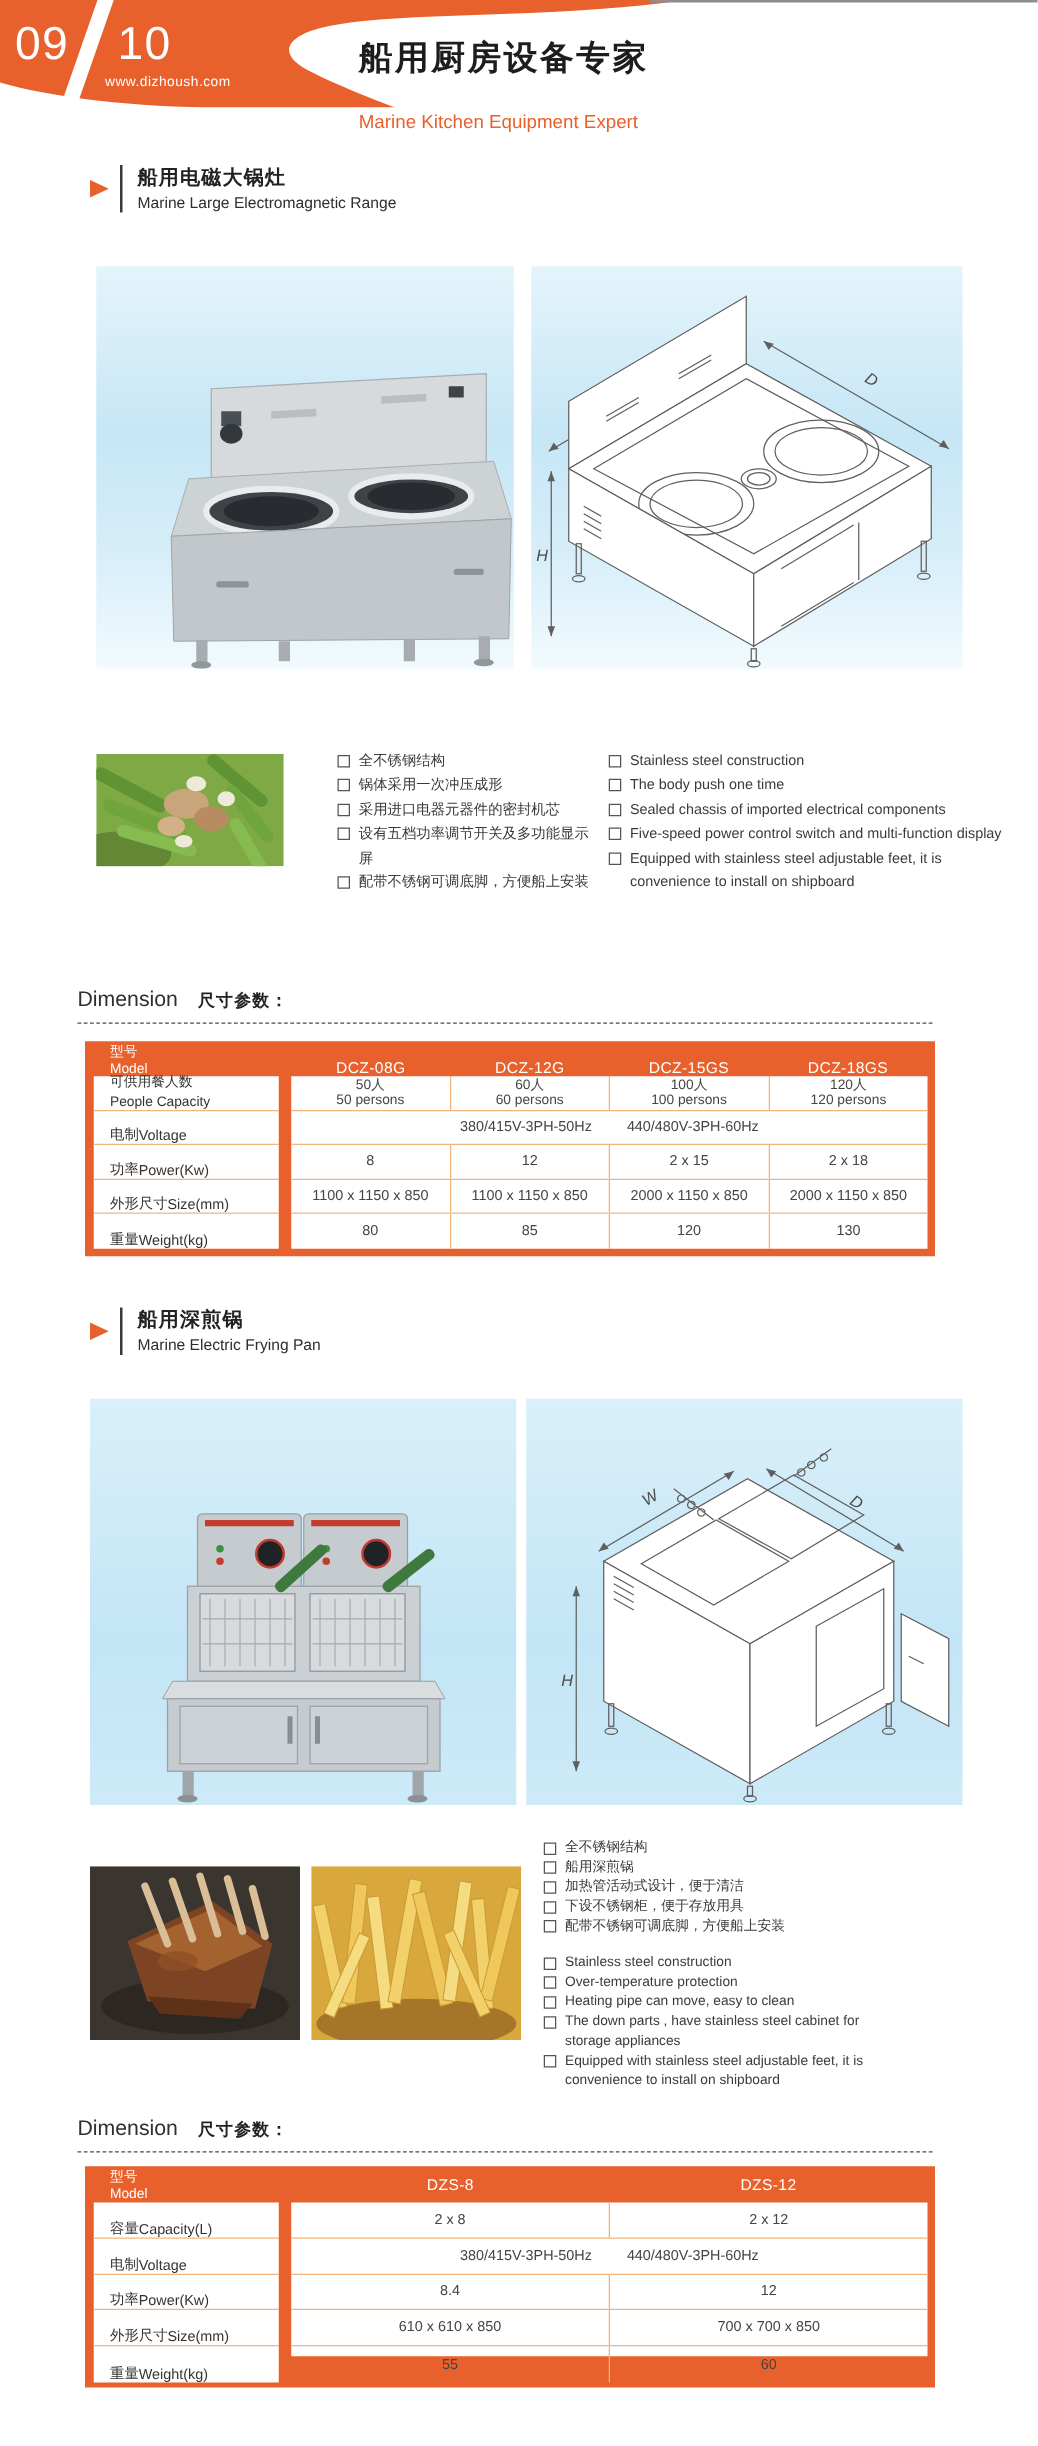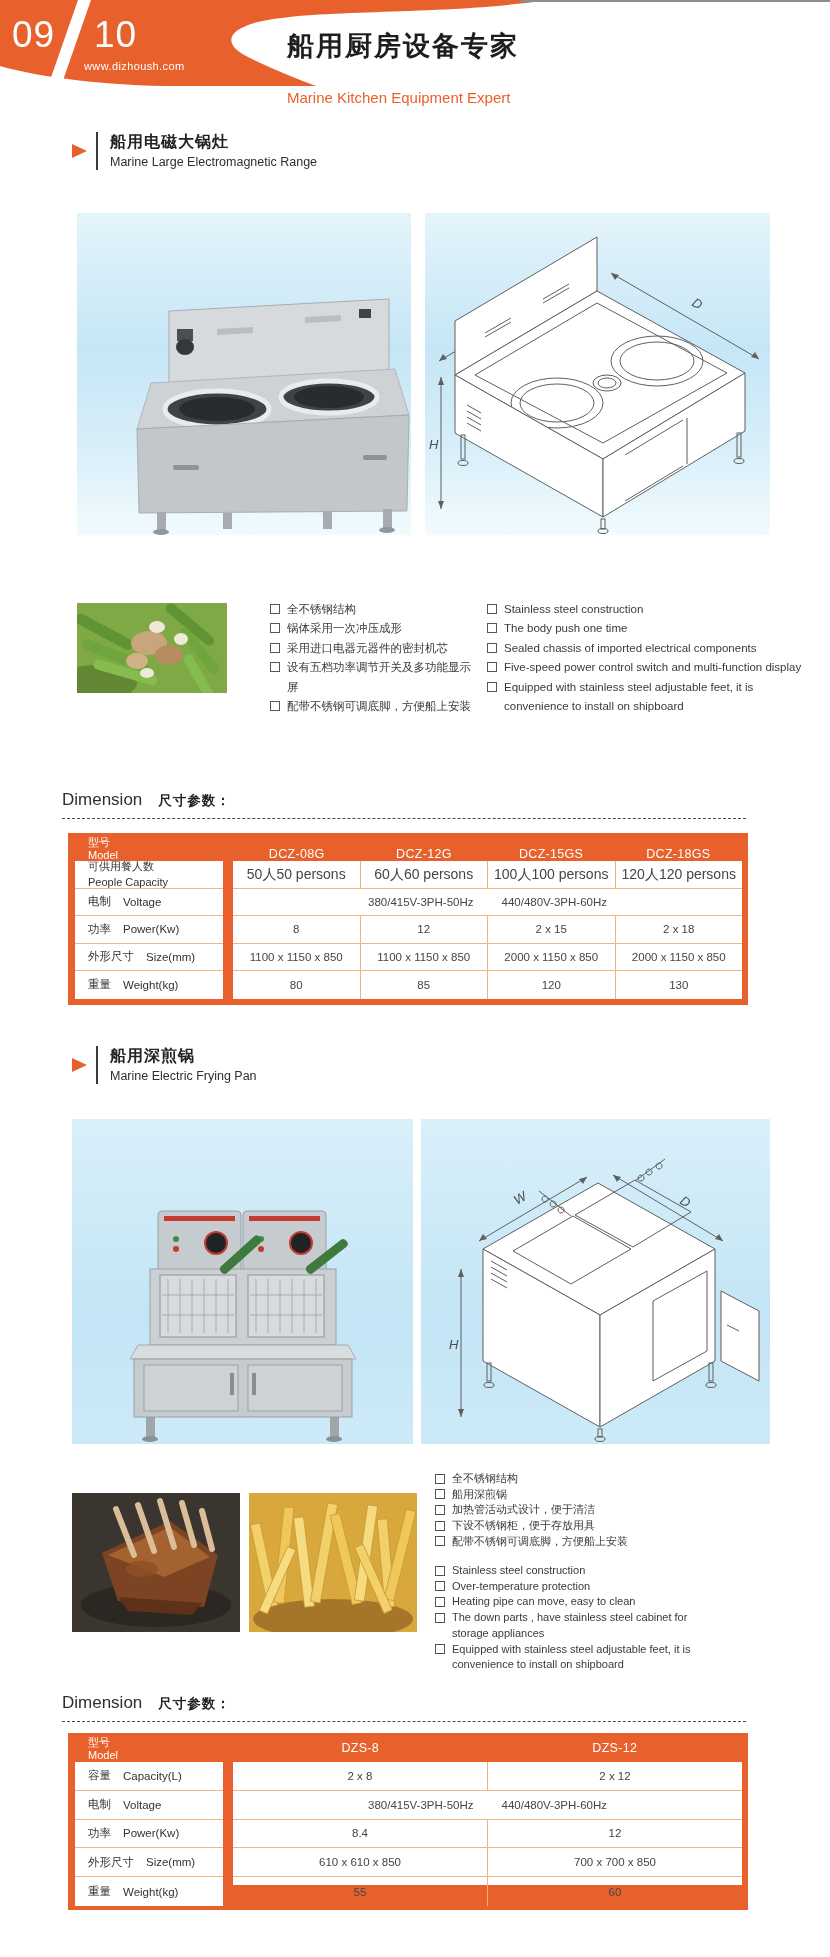--- a/index.html
+++ b/index.html
@@ -42,30 +42,30 @@
   .dim-en{font-size:17px;color:#2f2f2f;}
   .dim-cn{font-size:13.5px;font-weight:bold;color:#222;margin-left:16px;letter-spacing:1px;}
 
   
   .dtable{background:#E8612C;}
   .th-label{position:absolute;left:20px;top:3px;color:#fff;font-size:11px;line-height:12.5px;}
   .thead-models{position:absolute;left:165px;top:0;width:509px;display:flex;}
   .thead-models span{flex:1;display:flex;align-items:center;justify-content:center;
                      color:#fff;font-size:12.5px;letter-spacing:.3px;}
   .col-labels{position:absolute;left:7px;width:148px;background:#fff;}
-  .lrow{border-bottom:1px solid #F3B57E;box-sizing:border-box;display:flex;align-items:center;
-        padding-left:13px;gap:12px;font-size:11.5px;color:#333;}
+  .lrow{border-bottom:1px solid #F3B57E;box-sizing:border-box;display:flex;align-items:flex-end;
+        padding-left:13px;gap:0;font-size:11.5px;color:#333;}
   .lrow.two{flex-direction:column;align-items:flex-start;justify-content:center;gap:4px;
             line-height:12.5px;font-size:11px;}
   .col-data{position:absolute;left:165px;width:509px;background:#fff;}
   .drow{display:flex;border-bottom:1px solid #F3B57E;box-sizing:border-box;}
   .dcell{flex:1;display:flex;align-items:center;justify-content:center;border-right:1px solid #EFB27A;
          font-size:11.5px;color:#454545;text-align:center;}
   .dcell:last-child{border-right:none;}
-  .dcell.two{flex-direction:row;line-height:12.5px;font-size:14px;}
+  .dcell.two{flex-direction:column;line-height:12.5px;font-size:11px;}
   .drow.merged{justify-content:center;gap:28px;align-items:center;font-size:11.5px;color:#454545;}
 
   svg text{font-family:"Liberation Sans", sans-serif;}
   .dimlabel{font-size:13px;font-style:italic;fill:#4c4c4c;}
 </style>
 </head>
 <body>
 
 <svg class="abs hdr-svg" viewBox="0 0 830 86" preserveAspectRatio="none">
   <path fill="#E8612C" d="M0,0 L548,0 C440,16 316,8 258,22 C226,30 222,45 250,58 C270,68 292,77 316,86 L176,86 C110,86 42,78 0,66 Z"></path>

